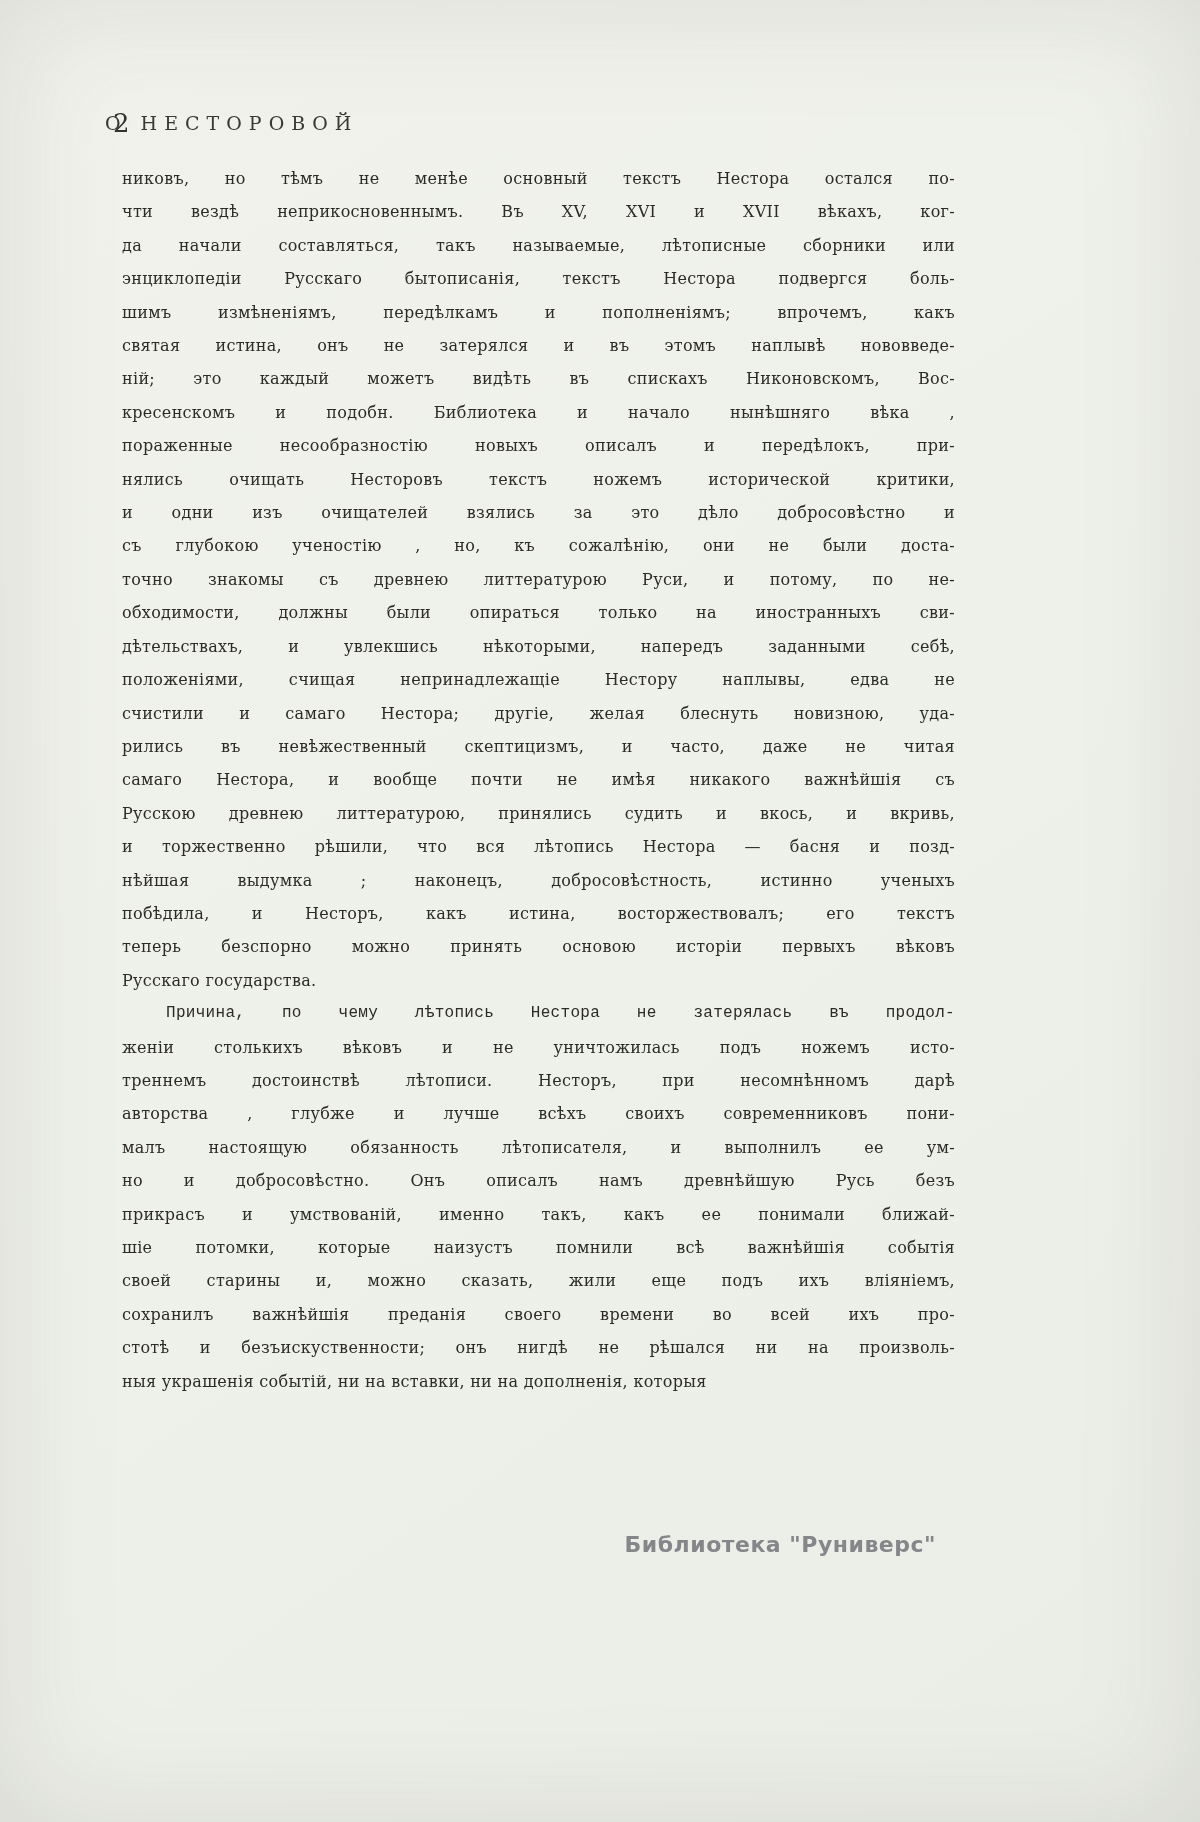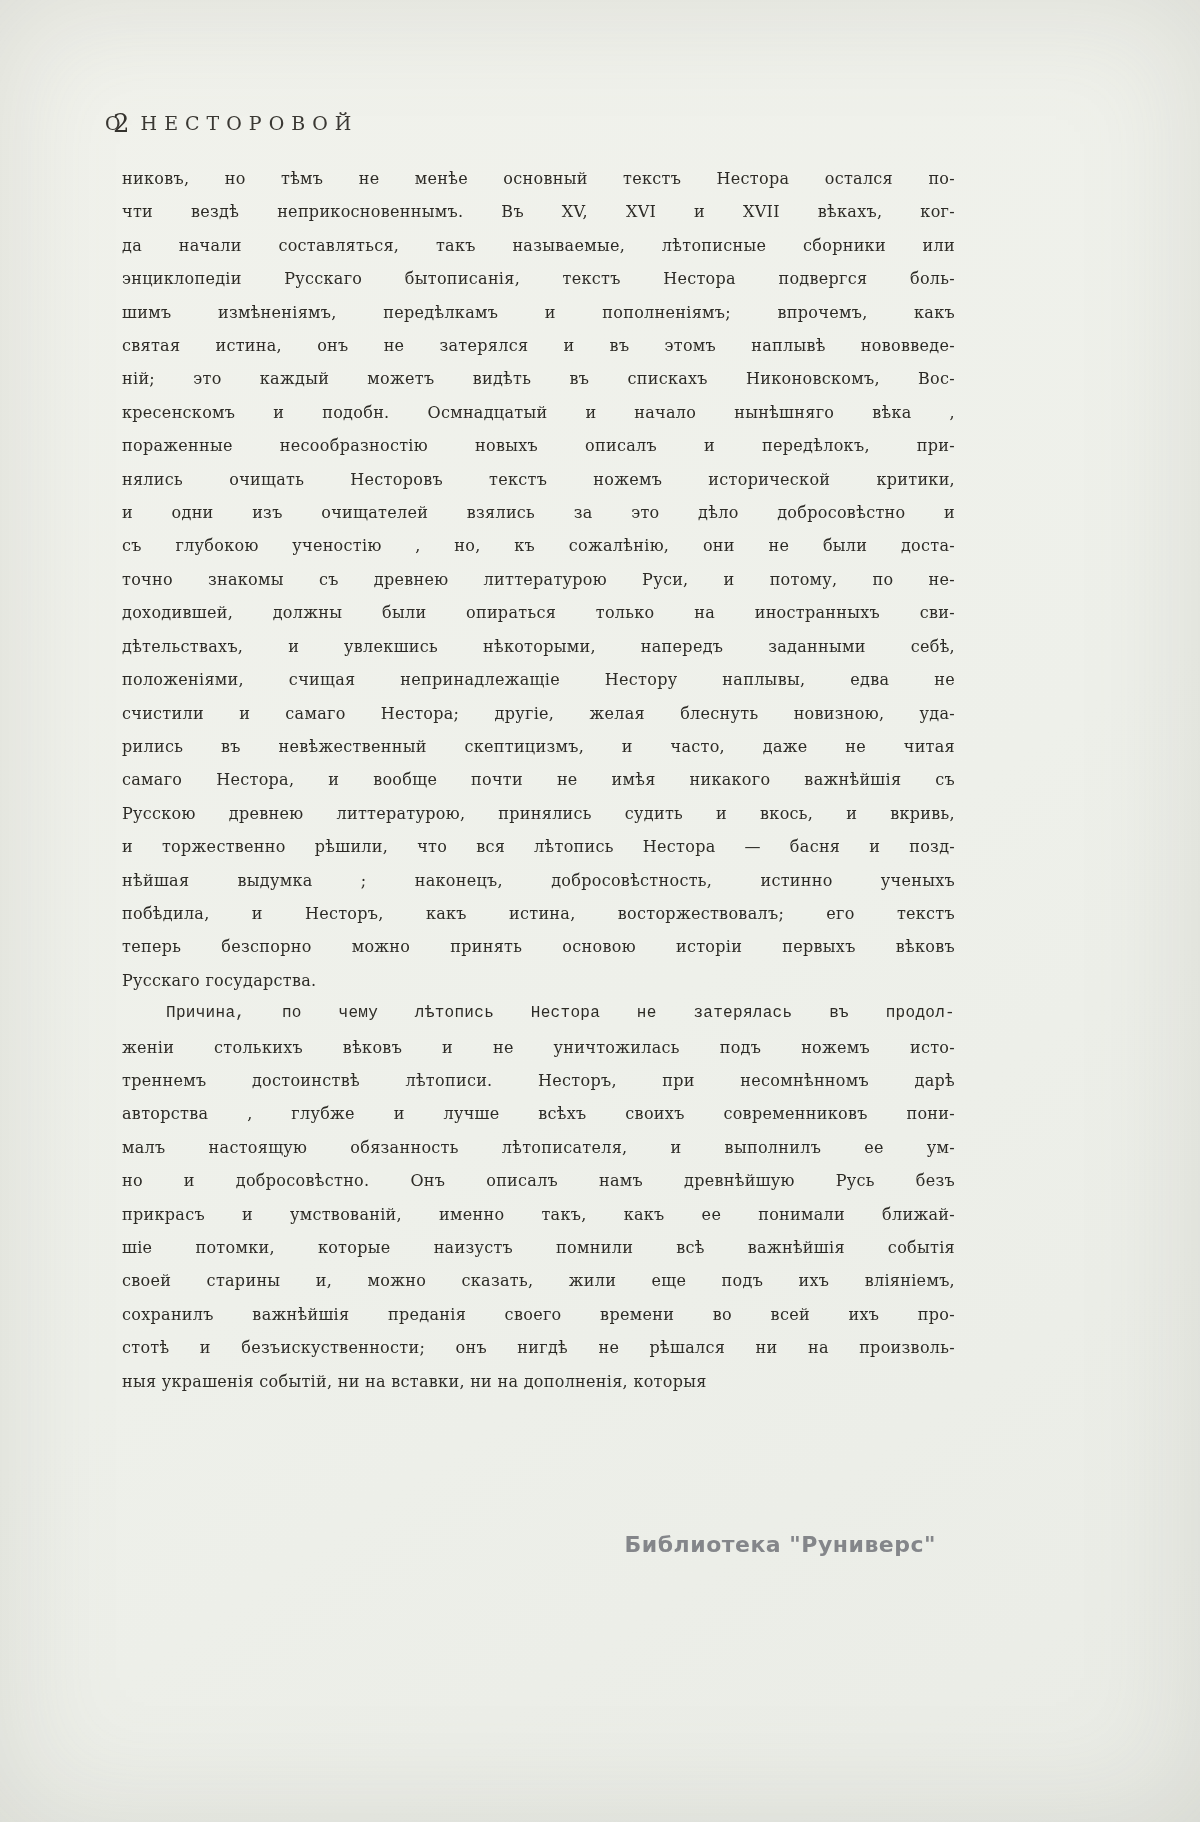--- a/index.html
+++ b/index.html
@@ -91,27 +91,27 @@
 
   <main class="text-block" id="text-block">
       <div class="para">
         <div class="line">никовъ, но тѣмъ не менѣе основный текстъ Нестора остался по-</div>
         <div class="line">чти вездѣ неприкосновеннымъ. Въ XV, XVI и XVII вѣкахъ, ког-</div>
         <div class="line">да начали составляться, такъ называемые, лѣтописные сборники или</div>
         <div class="line">энциклопедіи Русскаго бытописанія, текстъ Нестора подвергся боль-</div>
         <div class="line">шимъ измѣненіямъ, передѣлкамъ и пополненіямъ; впрочемъ, какъ</div>
         <div class="line">святая истина, онъ не затерялся и въ этомъ наплывѣ нововведе-</div>
         <div class="line">ній; это каждый можетъ видѣть въ спискахъ Никоновскомъ, Вос-</div>
-        <div class="line">кресенскомъ и подобн. Осмнадцатый и начало нынѣшняго вѣка ,</div>
+        <div class="line">кресенскомъ и подобн. Библиотека и начало нынѣшняго вѣка ,</div>
         <div class="line">пораженные несообразностію новыхъ описалъ и передѣлокъ, при-</div>
         <div class="line">нялись очищать Несторовъ текстъ ножемъ исторической критики,</div>
         <div class="line">и одни изъ очищателей взялись за это дѣло добросовѣстно и</div>
         <div class="line">съ глубокою ученостію , но, къ сожалѣнію, они не были доста-</div>
         <div class="line">точно знакомы съ древнею литтературою Руси, и потому, по не-</div>
-        <div class="line">доходившей, должны были опираться только на иностранныхъ сви-</div>
+        <div class="line">обходимости, должны были опираться только на иностранныхъ сви-</div>
         <div class="line">дѣтельствахъ, и увлекшись нѣкоторыми, напередъ заданными себѣ,</div>
         <div class="line">положеніями, счищая непринадлежащіе Нестору наплывы, едва не</div>
         <div class="line">счистили и самаго Нестора; другіе, желая блеснуть новизною, уда-</div>
         <div class="line">рились въ невѣжественный скептицизмъ, и часто, даже не читая</div>
         <div class="line">самаго Нестора, и вообще почти не имѣя никакого важнѣйшія съ</div>
         <div class="line">Русскою древнею литтературою, принялись судить и вкось, и вкривь,</div>
         <div class="line">и торжественно  рѣшили, что  вся лѣтопись Нестора — басня и позд-</div>
         <div class="line">нѣйшая выдумка ; наконецъ, добросовѣстность, истинно ученыхъ</div>
         <div class="line">побѣдила, и Несторъ, какъ истина, восторжествовалъ; его текстъ</div>
         <div class="line">теперь безспорно можно принять основою исторіи первыхъ вѣковъ</div>

